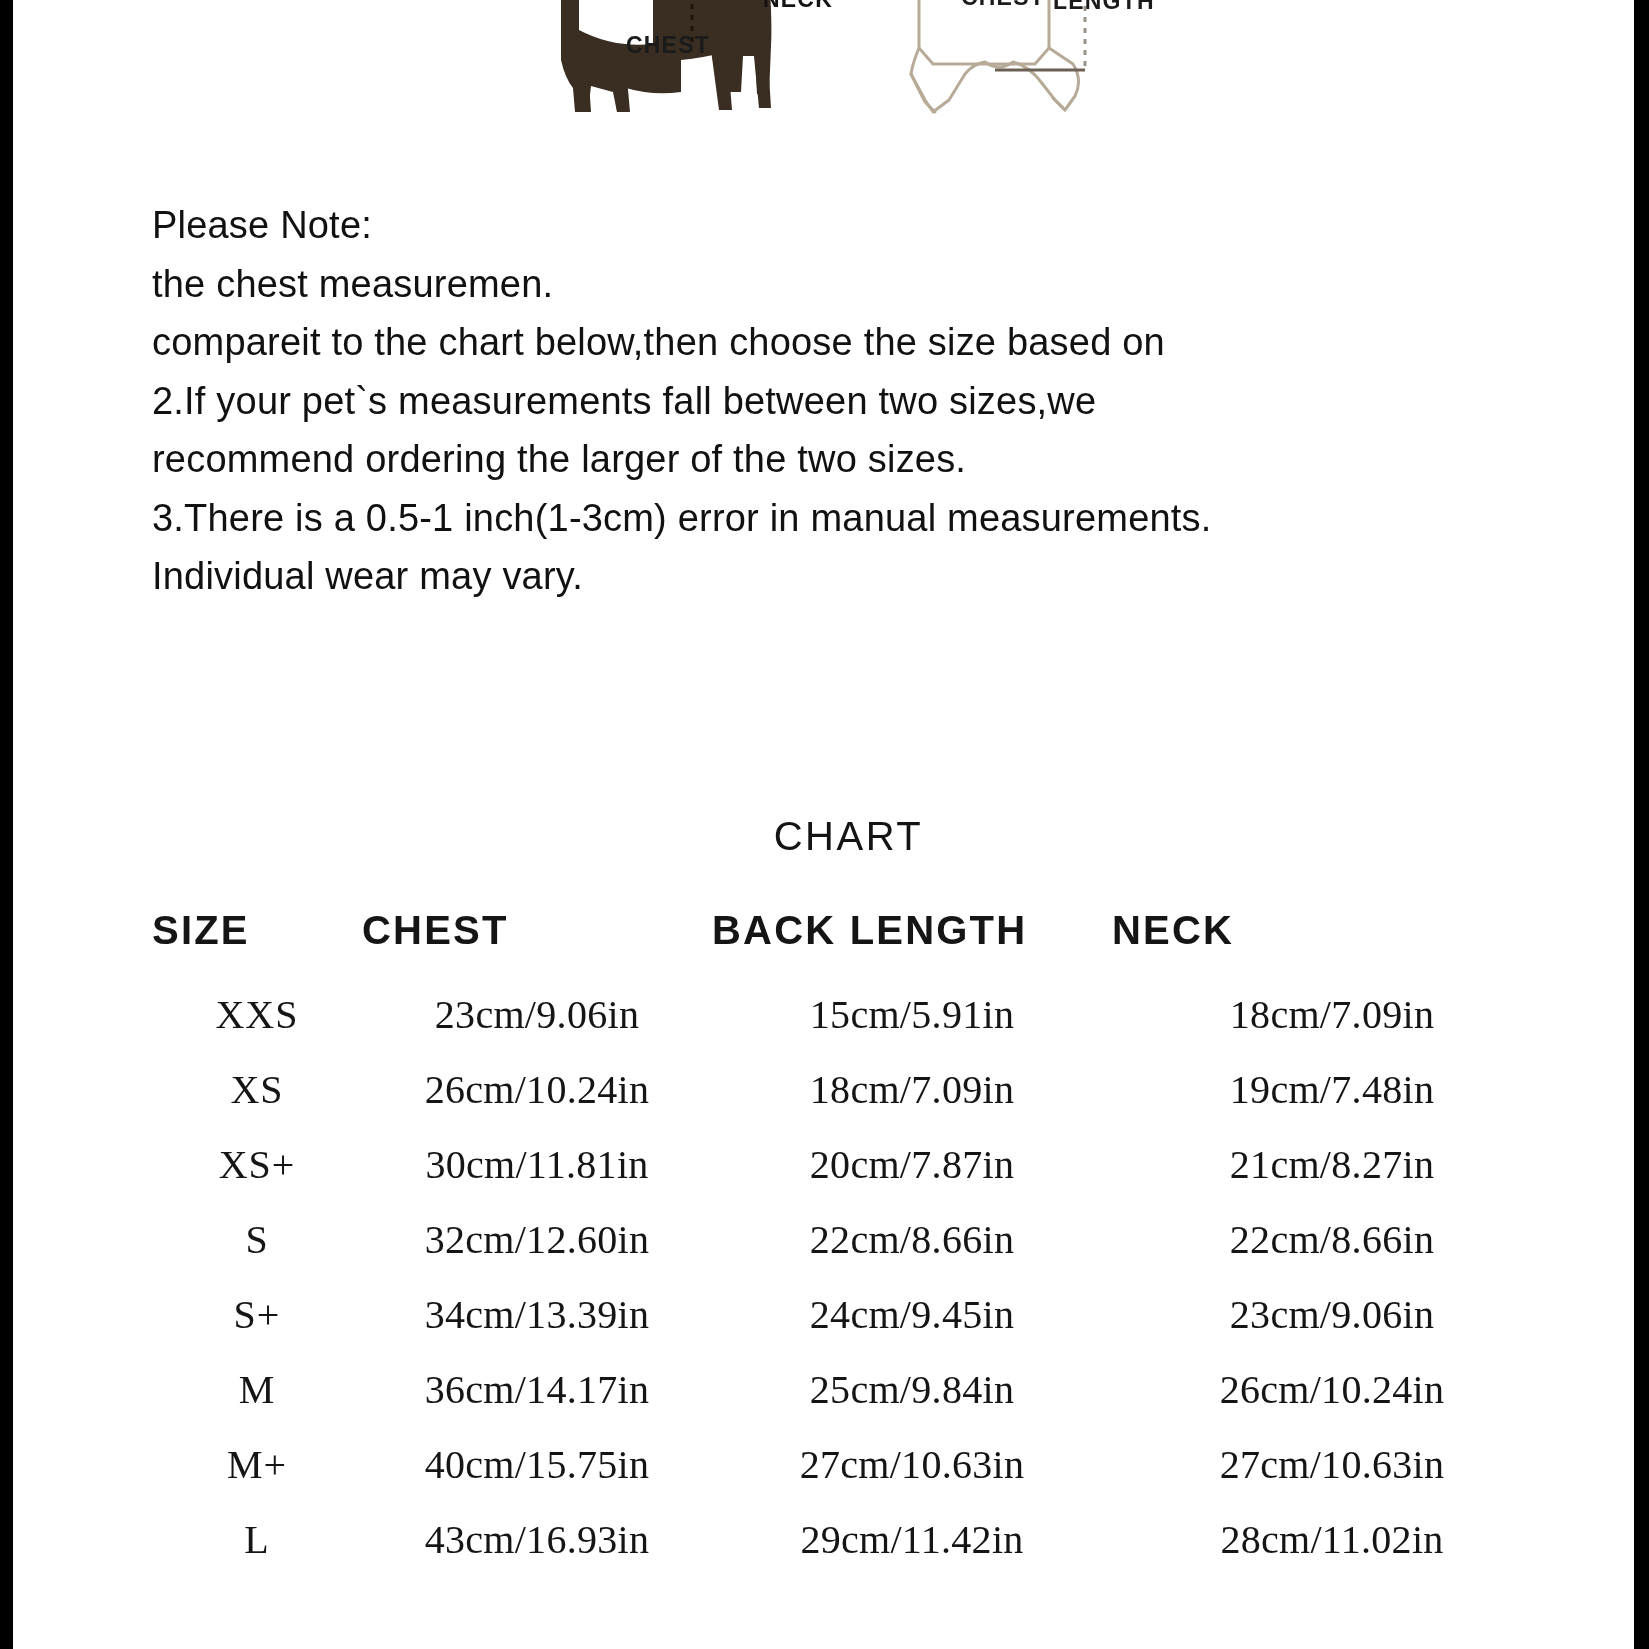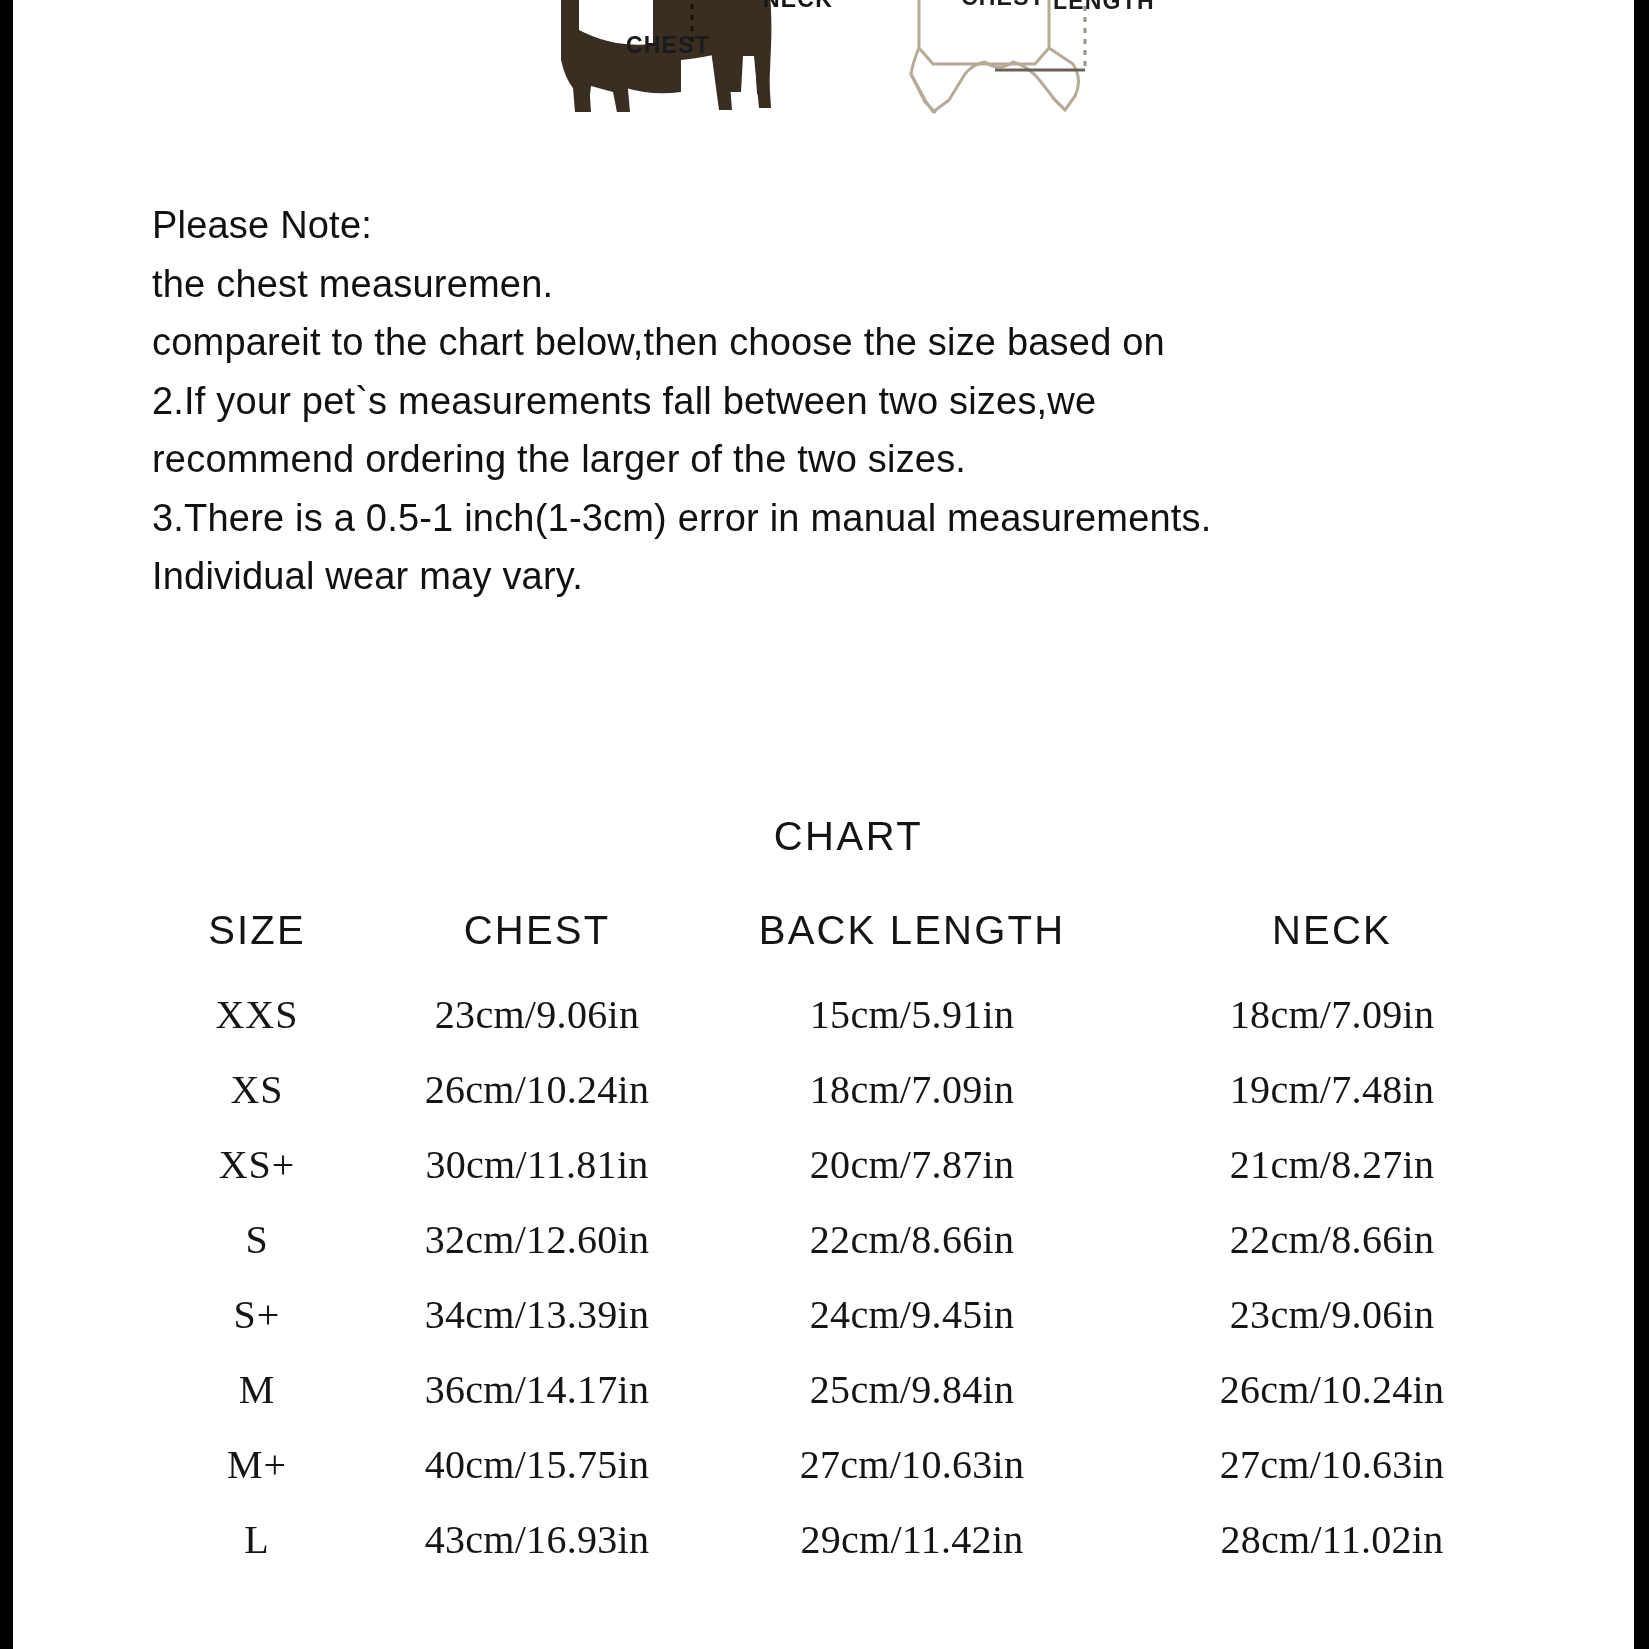--- a/index.html
+++ b/index.html
@@ -106,25 +106,25 @@
     border-collapse: collapse;
     table-layout: fixed;
   }
   #size-table col.c-size   { width: 210px; }
   #size-table col.c-chest  { width: 350px; }
   #size-table col.c-back   { width: 400px; }
   #size-table col.c-neck   { width: 440px; }
 
   #size-table th {
     font-family: "Liberation Sans", sans-serif;
-    font-weight: 400;
+    font-weight: 700;
     font-size: 40px;
     letter-spacing: 2.2px;
     color: #151515;
-    text-align: center;
+    text-align: left;
     padding: 0 0 10px 0;
     height: 74px;
     vertical-align: middle;
   }
   #size-table td {
     font-family: Liberation Serif, serif;
     font-weight: 400;
     font-size: 40px;
     letter-spacing: 0.3px;
     color: #151515;

